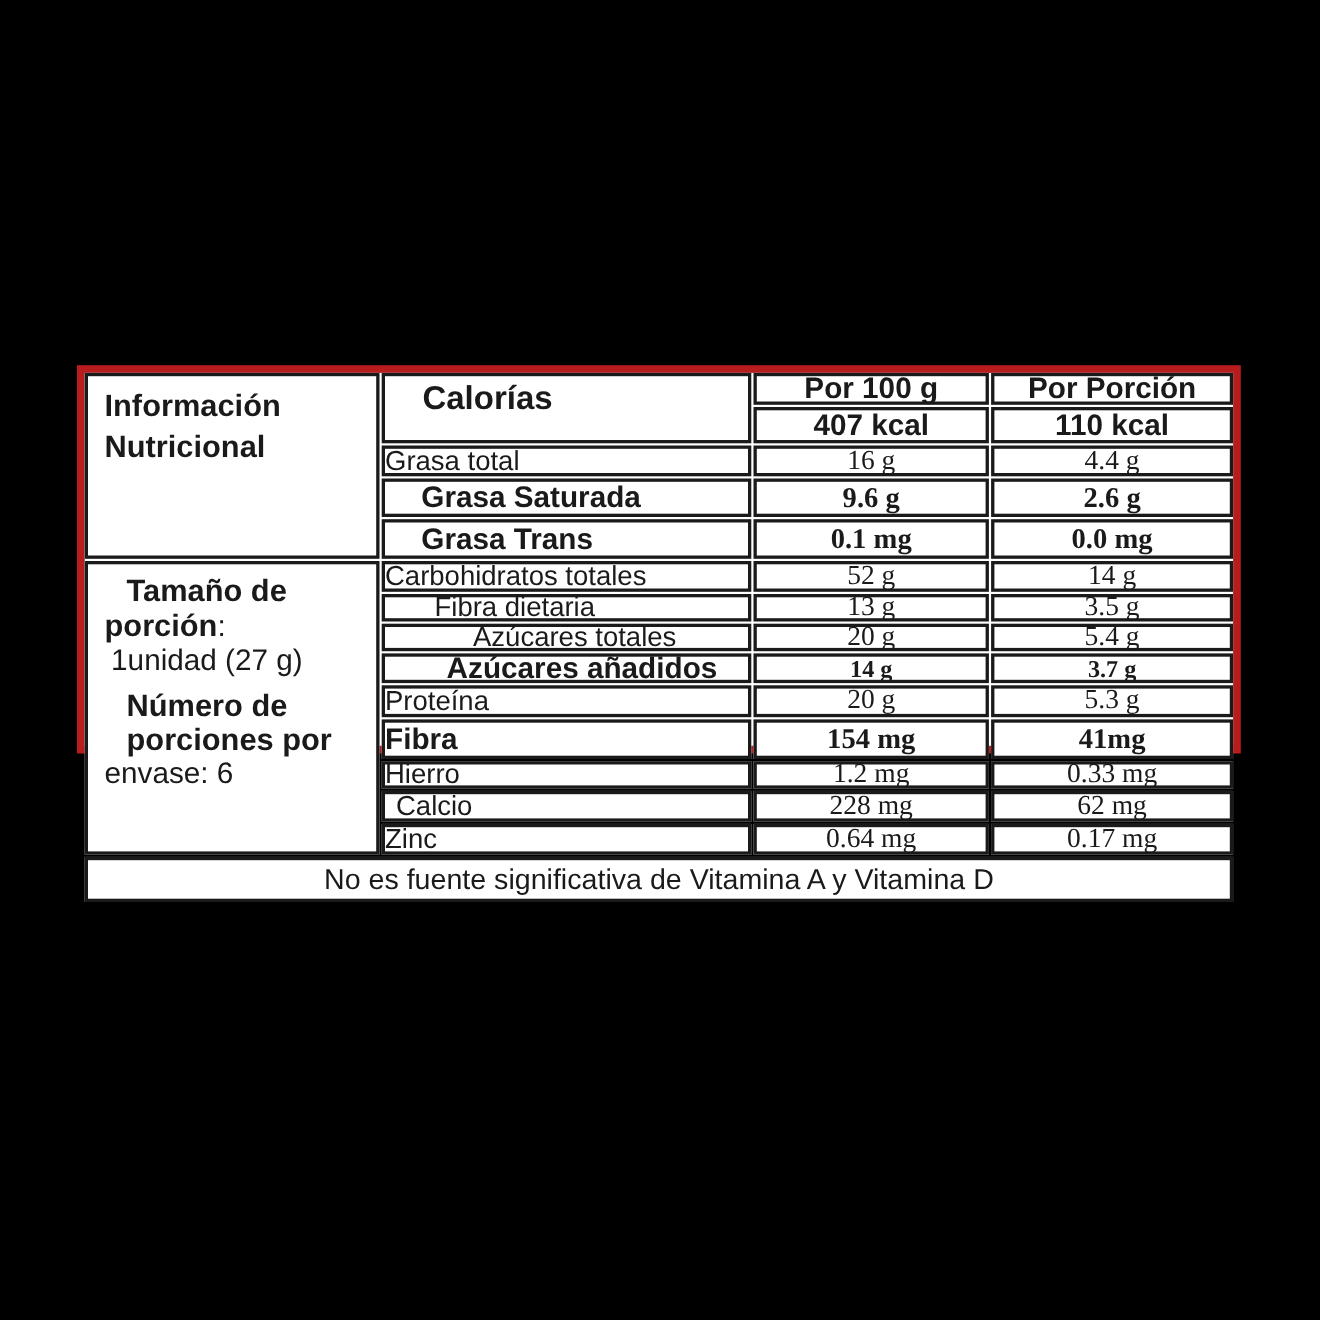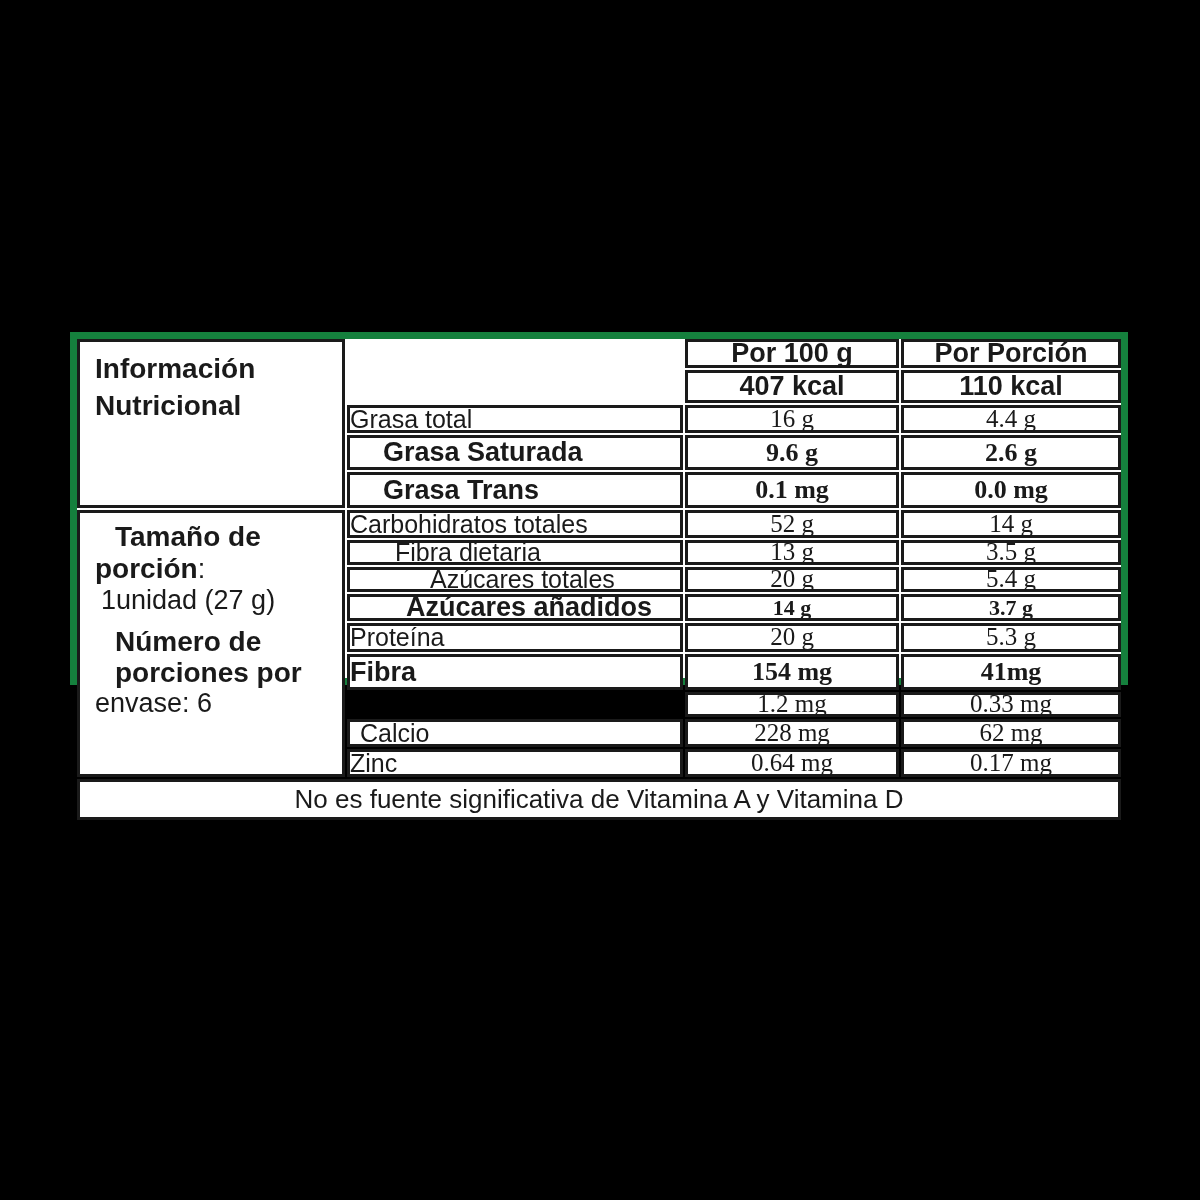--- a/index.html
+++ b/index.html
@@ -7,21 +7,21 @@
     width: 1200px; height: 1200px;
     background: #000000;
     font-family: "Liberation Sans", sans-serif;
     overflow: hidden;
   }
   .panel {
     position: absolute;
     left: 70px; top: 332px;
     width: 1058px; height: 353px;
     background: #ffffff;
-    border: 7px solid #15803d;
+    border: 7px solid #b91c1c;
   }
   .grid {
     width: 100%; height: 100%;
     display: grid;
     grid-template-columns: 268px 336px 214px 220px;
     grid-template-rows: 29px 33px 28px 35px 36px 28px 25px 25px 27px 29px 36px 25px 28px 28px 41px;
     gap: 2px;
     background: #ffffff;
   }
   .cell {
@@ -79,20 +79,21 @@
 </style>
 </head>
 <body>
 
 <div class="panel">
   <div class="grid">
 
     <div class="cell span-title title-cell">Información
 Nutricional</div>
 
+    <div class="cell span-cal cal-cell">Calorías</div>
     <div class="cell r1 c3 hdr">Por 100 g</div>
     <div class="cell r1 c4 hdr">Por Porción</div>
     <div class="cell r2 c3 kcal">407 kcal</div>
     <div class="cell r2 c4 kcal">110 kcal</div>
 
     <div class="cell span-serving serving-cell">
       <div class="ln"><span class="b">Tamaño de porción</span><span>:</span></div>
       <div class="ln indent">1unidad (27 g)</div>
       <div class="grp">
         <div class="ln b">Número de
@@ -130,20 +131,21 @@
     <div class="cell r9 c4 val valsmall">3.7 g</div>
 
     <div class="cell r10 c2 name ind1">Proteína</div>
     <div class="cell r10 c3 val">20 g</div>
     <div class="cell r10 c4 val">5.3 g</div>
 
     <div class="cell r11 c2 name ind1 bold">Fibra</div>
     <div class="cell r11 c3 val valbold">154 mg</div>
     <div class="cell r11 c4 val valbold">41mg</div>
 
+    <div class="cell r12 c2 name ind1">Hierro</div>
     <div class="cell r12 c3 val">1.2 mg</div>
     <div class="cell r12 c4 val">0.33 mg</div>
 
     <div class="cell r13 c2 name ind0">Calcio</div>
     <div class="cell r13 c3 val">228 mg</div>
     <div class="cell r13 c4 val">62 mg</div>
 
     <div class="cell r14 c2 name ind1">Zinc</div>
     <div class="cell r14 c3 val">0.64 mg</div>
     <div class="cell r14 c4 val">0.17 mg</div>

